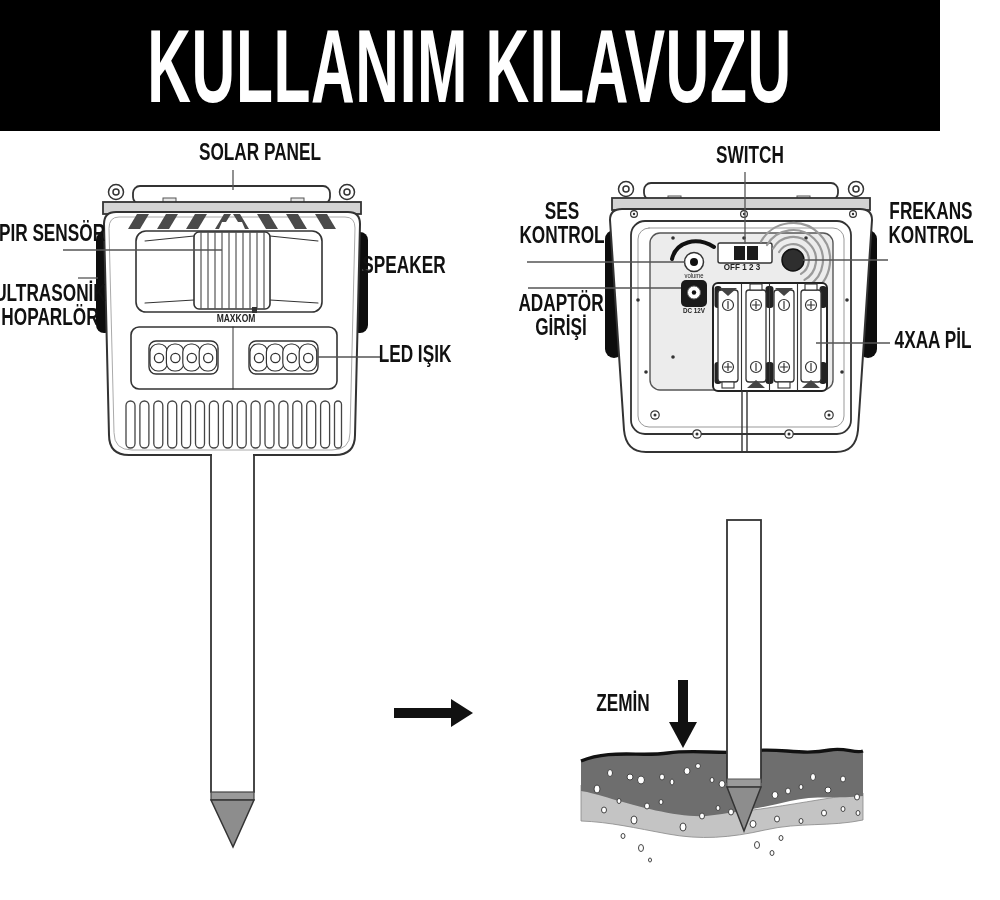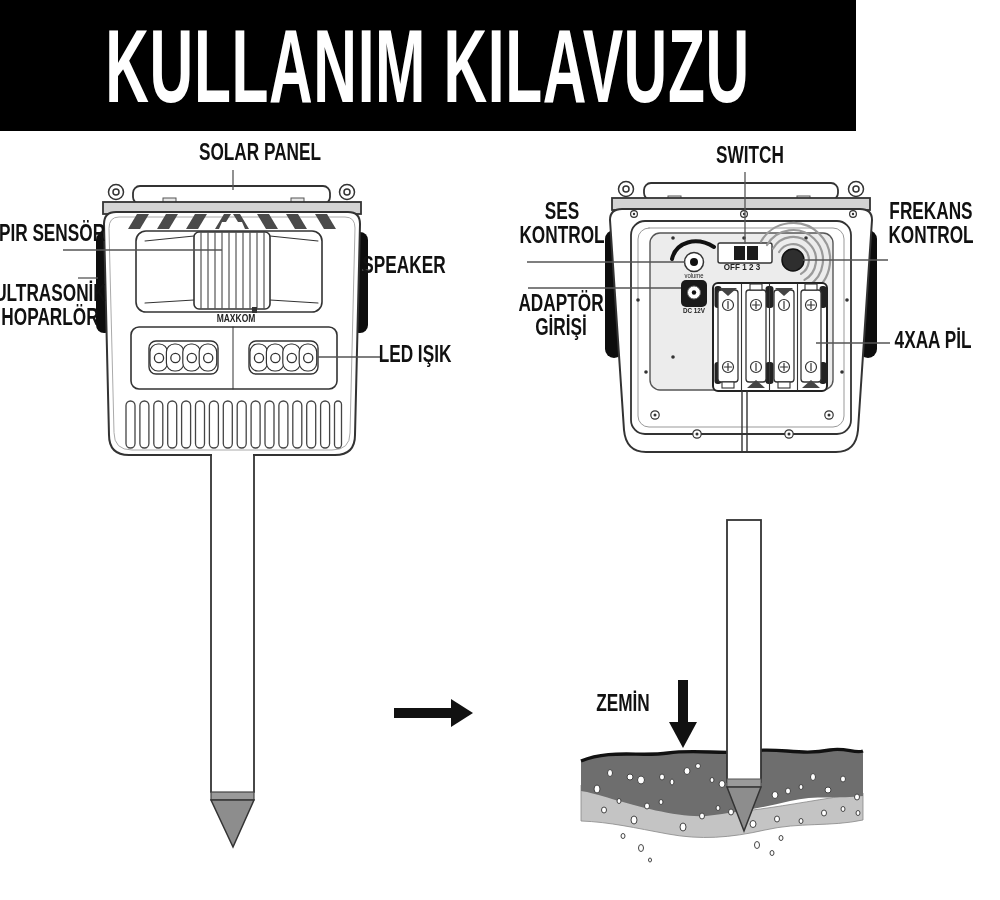--- a/index.html
+++ b/index.html
@@ -1,18 +1,18 @@
 <!DOCTYPE html>
 <html><head>
 <meta charset="utf-8">
 <style>
   html,body{margin:0;padding:0;background:#fff;}
   .canvas{position:relative;width:1000px;height:900px;background:#fff;overflow:hidden;
           font-family:"Liberation Sans",sans-serif;}
-  .hdr{position:absolute;left:0;top:0;width:856px;height:131px;background:#000;
+  .hdr{position:absolute;left:0;top:0;width:940px;height:131px;background:#000;
        display:flex;align-items:center;justify-content:center;z-index:3;}
   .hdr .t{color:#fff;font-weight:bold;font-size:96px;white-space:nowrap;
           transform:scale(0.63,1.08);letter-spacing:1px;}
   .art{position:absolute;left:0;top:0;z-index:1;}
   .lbl{position:absolute;width:300px;text-align:center;font-weight:bold;color:#111;
        font-size:21px;line-height:22px;white-space:nowrap;z-index:2;
        transform:scale(0.82,1.12);}
 </style>
 </head>
 <body>

